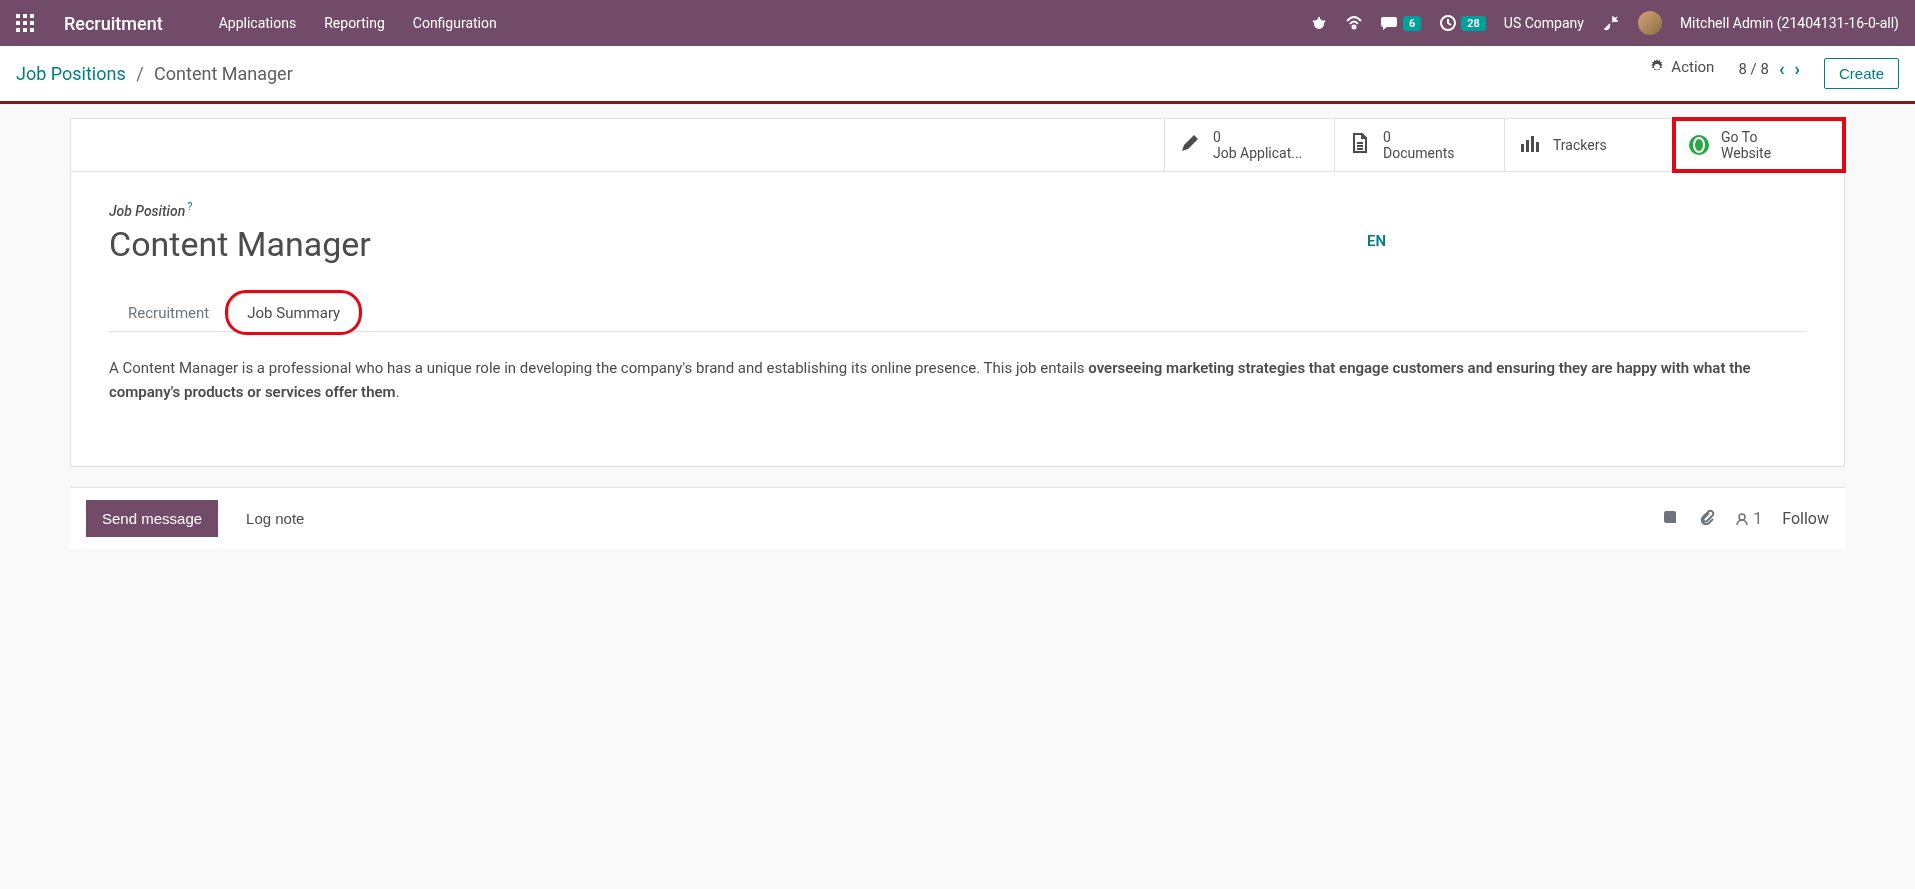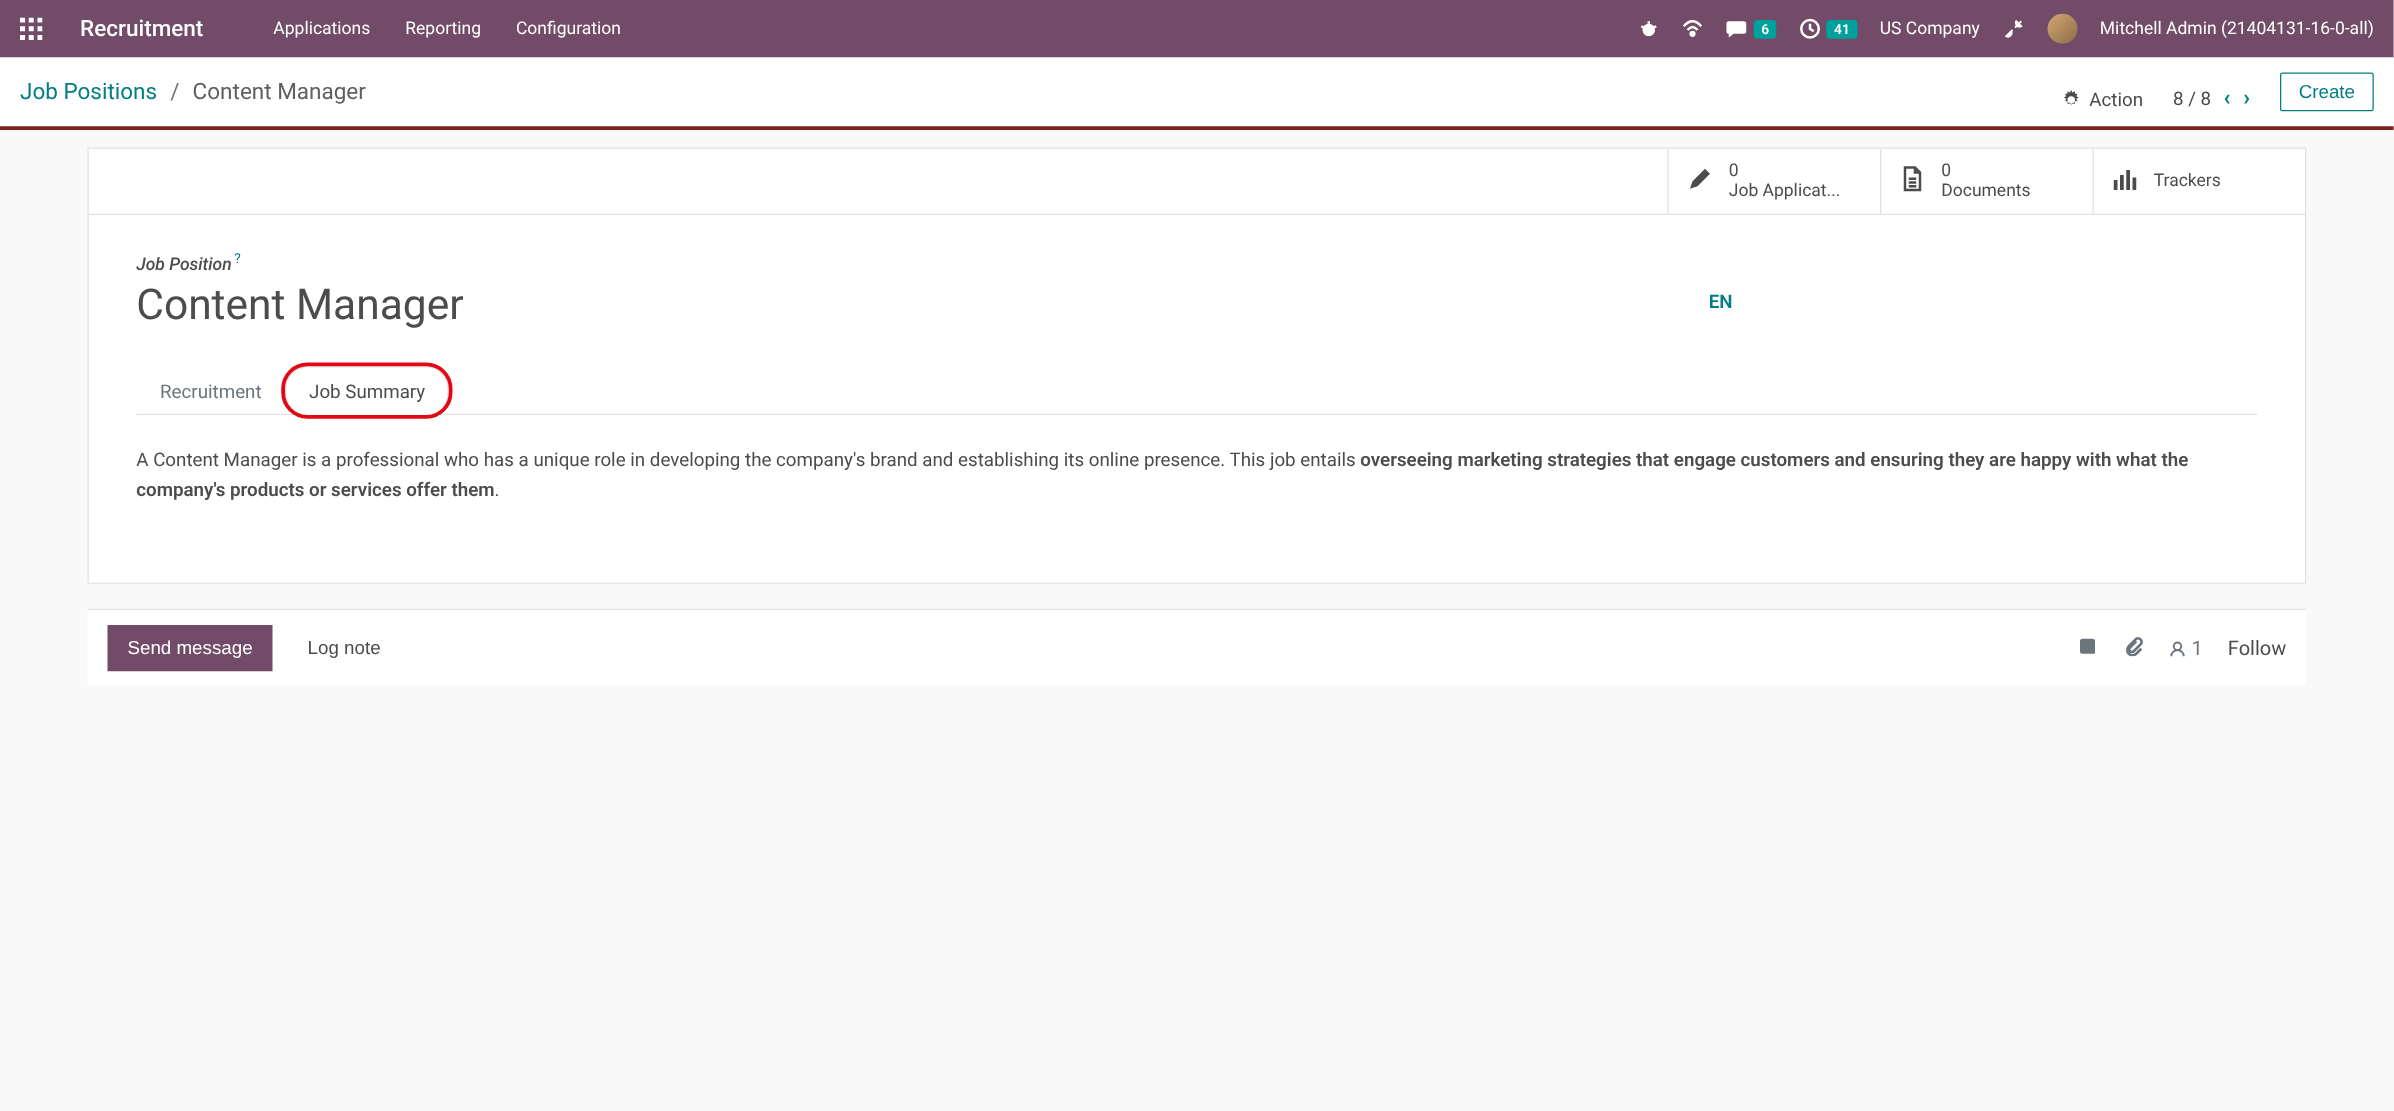--- a/index.html
+++ b/index.html
@@ -15,21 +15,21 @@
   .topbar-icon { display: inline-flex; align-items: center; cursor: pointer; }
   .badge { background: #00a09d; color: #fff; font-size: 11px; font-weight: 600; padding: 1px 6px; border-radius: 3px; margin-left: 4px; }
   .avatar { width: 24px; height: 24px; border-radius: 50%; background: linear-gradient(135deg,#d4a574,#8b6f47); display: inline-block; }
   .user-name { font-size: 14px; }
   
   .subheader { background: #fff; border-bottom: 3px solid #7f1d1d; padding: 12px 16px; display: flex; align-items: center; }
   .breadcrumb { font-size: 18px; }
   .breadcrumb-link { color: #017e84; cursor: pointer; }
   .breadcrumb-sep { color: #6c757d; margin: 0 6px; }
   .breadcrumb-current { color: #5f5f5f; }
-  .sub-right { margin-left: auto; display: flex; align-items: flex-end; gap: 24px; }
+  .sub-right { margin-left: auto; display: flex; align-items: flex-start; gap: 24px; }
   .action-btn { display: flex; align-items: center; gap: 6px; cursor: pointer; font-size: 15px; color: #4c4c4c; }
   .pager { font-size: 15px; color: #4c4c4c; display: flex; align-items: center; gap: 10px; }
   .pager-arrow { color: #017e84; cursor: pointer; font-size: 18px; font-weight: bold; }
   .create-btn { border: 1px solid #017e84; color: #017e84; background: #fff; padding: 6px 14px; font-size: 15px; cursor: pointer; border-radius: 2px; }
   
   .sheet { background: #fff; border: 1px solid #dee2e6; margin: 14px 70px 0 70px; position: relative; }
   .stat-buttons { display: flex; justify-content: flex-end; border-bottom: 1px solid #dee2e6; }
   .stat-btn { border-left: 1px solid #dee2e6; padding: 10px 14px; display: flex; align-items: center; gap: 12px; cursor: pointer; min-width: 170px; }
   .stat-icon { color: #4c4c4c; }
   .stat-text { display: flex; flex-direction: column; font-size: 14px; color: #4c4c4c; }
@@ -105,21 +105,21 @@
       <svg width="18" height="16" viewBox="0 0 18 16" fill="#fff">
           <path d="M2 2 h12 a2 2 0 0 1 2 2 v6 a2 2 0 0 1 -2 2 h-8 l-4 3 v-3 a2 2 0 0 1 -2 -2 v-6 a2 2 0 0 1 2 -2"></path>
         </svg>
       <span class="badge">6</span>
     </span>
     <span class="topbar-icon">
       <svg width="18" height="18" viewBox="0 0 18 18" fill="none" stroke="#fff" stroke-width="2">
           <circle cx="9" cy="9" r="7"></circle>
           <path d="M9 5 v4 l3 2"></path>
         </svg>
-      <span class="badge">41</span>
+      <span class="badge">28</span>
     </span>
     <span style="font-size:14px;">US Company</span>
     <span class="topbar-icon">
         <svg width="18" height="18" viewBox="0 0 18 18" fill="#fff">
           <path d="M3 15 l5-5 m2-2 l5-5 M11 3 a3 3 0 0 0 4 4 l-2-2 z M7 11 a3 3 0 0 1 -4 4 l2-2z" stroke="#fff" stroke-width="1.5"></path>
         </svg>
       </span>
     <span class="avatar"></span>
     <span class="user-name">Mitchell Admin (21404131-16-0-all)</span>
   </div>
@@ -169,20 +169,27 @@
     </div>
     <div class="stat-btn">
       <span class="stat-icon"><svg width="22" height="22" viewBox="0 0 22 22" fill="#4c4c4c">
             <rect x="2" y="12" width="3" height="8"></rect>
             <rect x="7" y="8" width="3" height="12"></rect>
             <rect x="12" y="4" width="3" height="16"></rect>
             <rect x="17" y="10" width="3" height="10"></rect>
           </svg></span>
       <span class="stat-text">
         <span>Trackers</span>
+      </span>
+    </div>
+    <div class="stat-btn highlighted">
+      <span class="globe"></span>
+      <span class="stat-text">
+        <span>Go To</span>
+        <span>Website</span>
       </span>
     </div>
   </div>
 
   <div class="form-body">
     <div>
       <span class="field-label">Job Position</span><span class="qmark">?</span>
     </div>
     <div class="title-row">
       <h1 class="big-title">Content Manager</h1>

